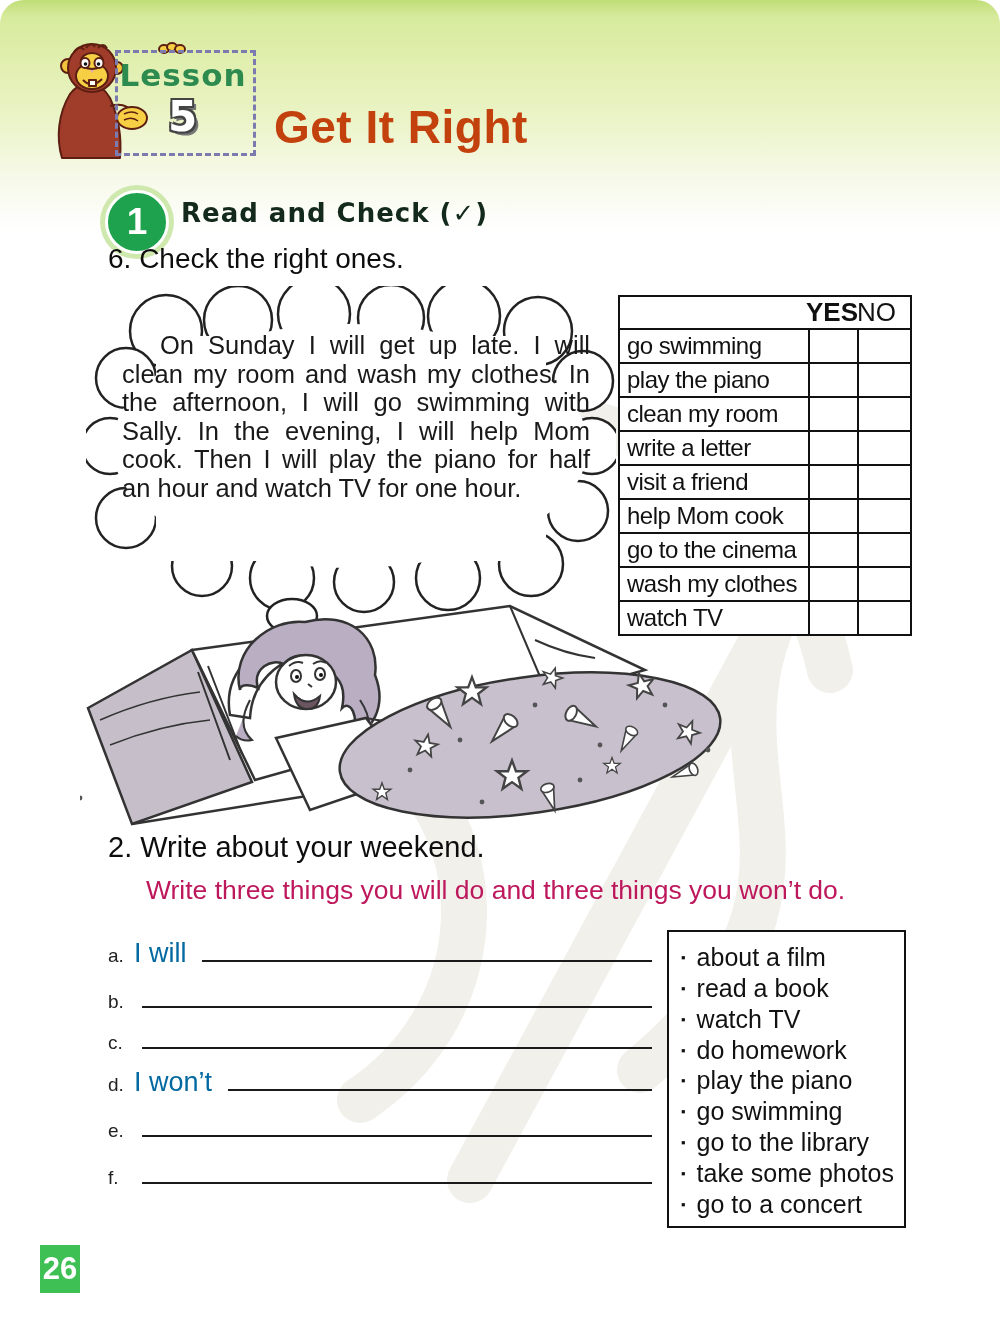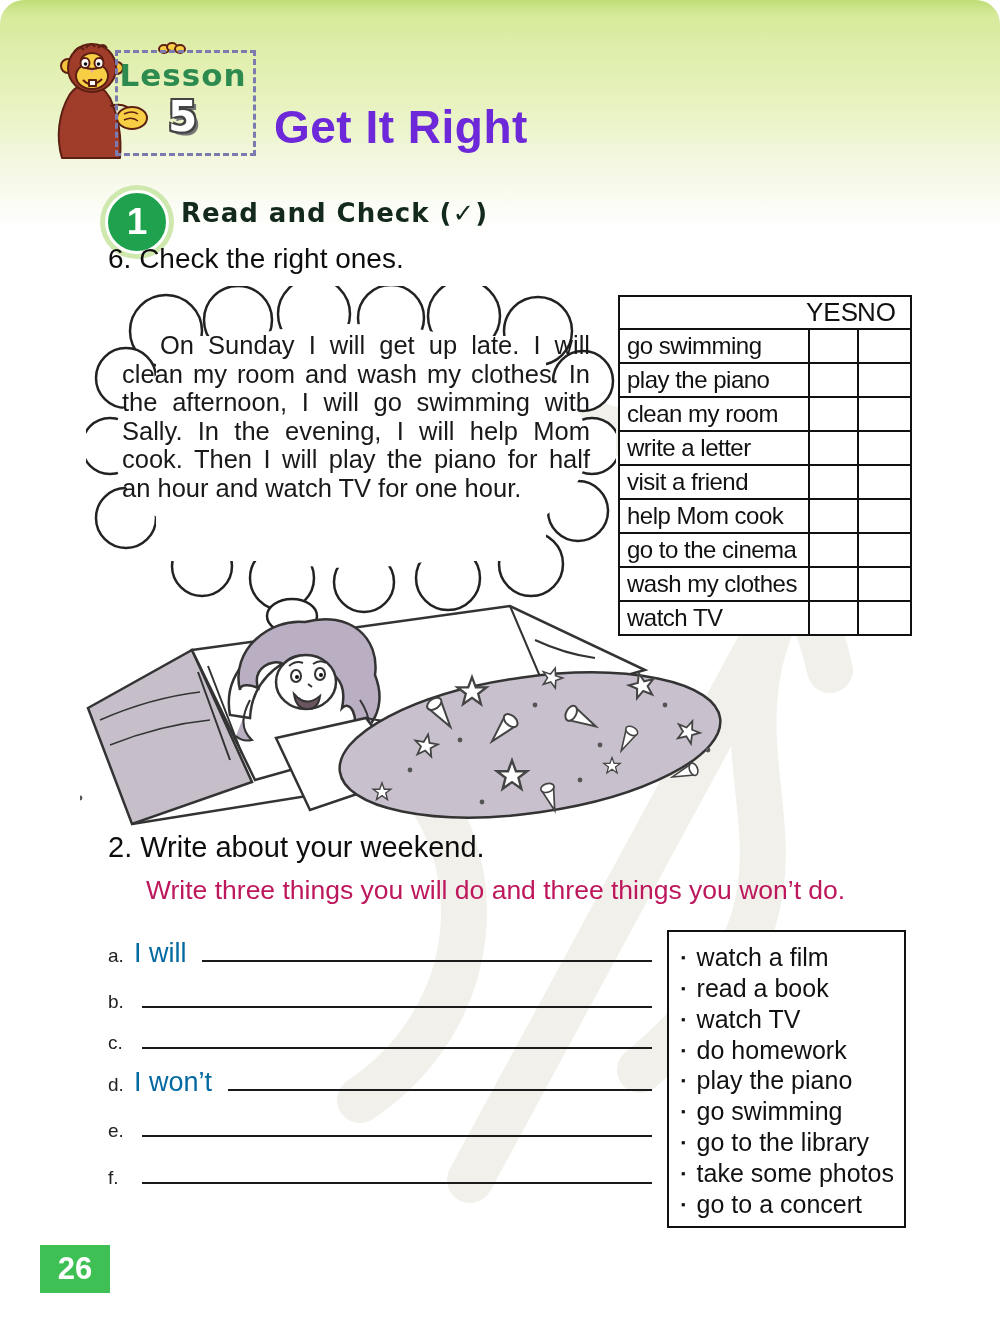--- a/index.html
+++ b/index.html
@@ -10,59 +10,59 @@
   .top-bg{left:0;top:0;width:1000px;height:320px;
     background:linear-gradient(180deg,#bfdd77 0%,#d6ea9b 5%,#dfeeab 16%,#e9f3c2 34%,#f6f9e8 55%,#ffffff 72%);}
 
   
   .sign-box{left:115px;top:50px;width:135px;height:100px;border:3px dashed #7b7bb0;background:transparent;}
   .lesson-label{left:118px;top:57px;width:130px;text-align:center;font-size:31px;font-weight:bold;
     color:#2e8b50;letter-spacing:1px;font-family:"DejaVu Sans",sans-serif;}
   .lesson-number{left:115px;top:92px;width:135px;text-align:center;font-size:42px;font-weight:bold;color:#fff;
     font-family:"DejaVu Sans",sans-serif;
     text-shadow:-2px -2px 0 #444,2px -2px 0 #444,-2px 2px 0 #444,2px 2px 0 #444,4px 4px 0 #777;}
-  .page-title{left:274px;top:100px;font-size:46px;font-weight:bold;color:#6d28d9;letter-spacing:0.5px;}
+  .page-title{left:274px;top:100px;font-size:46px;font-weight:bold;color:#c2410c;letter-spacing:0.5px;}
 
   
   .sec-circle{left:105px;top:190px;width:58px;height:58px;border-radius:50%;background:#1ea24d;
     border:3px solid #fff;box-shadow:0 0 0 5px #cfe8ae;display:flex;align-items:center;justify-content:center;
     font-size:37px;font-weight:bold;color:#fff;}
   .sec1-title{left:181px;top:198px;font-size:26px;font-weight:bold;color:#13291c;letter-spacing:1px;
     font-family:"DejaVu Sans",sans-serif;}
   .sec1-instr{left:108px;top:243px;font-size:28px;color:#0d0d0d;}
 
   
   .bubble-text{left:122px;top:331px;width:468px;font-size:25.5px;line-height:28.5px;color:#191919;
     text-align:justify;text-indent:38px;}
 
   
   .check-table{left:618px;top:295px;width:294px;border:2px solid #111;background:#fff;box-sizing:border-box;}
   .ct-header{display:flex;justify-content:flex-end;height:31px;align-items:center;font-size:26px;color:#111;}
-  .ct-header .yes-h{width:51px;text-align:center;}
+  .ct-header .yes-h{width:51px;text-align:center;font-weight:bold;}
   .ct-header .no-h{width:53px;}
   .check-row{display:flex;border-top:2px solid #111;height:32px;align-items:center;}
   .check-row .lbl{flex:1;padding-left:7px;font-size:24px;letter-spacing:-0.5px;white-space:nowrap;}
   .check-row .cell{width:49px;height:100%;border-left:2px solid #111;box-sizing:border-box;}
   .check-row .cell.no{width:53px;}
 
   
   .sec2-heading{left:108px;top:831px;font-size:29px;color:#0d0d0d;}
   .sec2-sub{left:146px;top:875px;font-size:26.5px;color:#be185d;}
 
   .write-row{left:108px;width:544px;height:36px;display:flex;align-items:baseline;}
   .write-row .letter{font-size:19px;color:#222;width:26px;flex:0 0 auto;}
   .write-row .prefix{font-size:27px;color:#0369a1;margin-right:8px;white-space:pre;}
   .write-row .fill-line{flex:1;border-bottom:2px solid #1a1a1a;height:30px;}
 
   .word-box{left:667px;top:930px;width:239px;height:298px;border:2px solid #111;box-sizing:border-box;
     background:#fff;padding:10px 6px 6px 12px;display:flex;flex-direction:column;justify-content:space-around;}
   .wb-item{display:flex;align-items:center;font-size:25px;color:#111;white-space:nowrap;}
   .wb-item .bullet{font-size:13px;margin-right:11px;color:#111;flex:0 0 auto;}
 
-  .page-badge{left:40px;top:1245px;width:70px;height:48px;background:#3ec055;display:flex;align-items:center;
+  .page-badge{left:40px;top:1245px;width:40px;height:48px;background:#3ec055;display:flex;align-items:center;
     justify-content:center;font-size:31px;font-weight:bold;color:#fff;}
 
   svg{display:block;}
 </style>
 </head>
 <body>
 
 <div class="page">
 
   <div class="abs top-bg"></div>
@@ -294,21 +294,21 @@
   </div>
   <div class="abs write-row" style="top:1152px;">
     <span class="letter">f.</span>
     <span class="prefix"></span>
     <div class="fill-line"></div>
   </div>
 
   <div class="abs word-box">
     <div class="wb-item">
         <span class="bullet">▪</span>
-        <span>watch a film</span>
+        <span>about a film</span>
       </div>
     <div class="wb-item">
         <span class="bullet">▪</span>
         <span>read a book</span>
       </div>
     <div class="wb-item">
         <span class="bullet">▪</span>
         <span>watch TV</span>
       </div>
     <div class="wb-item">

